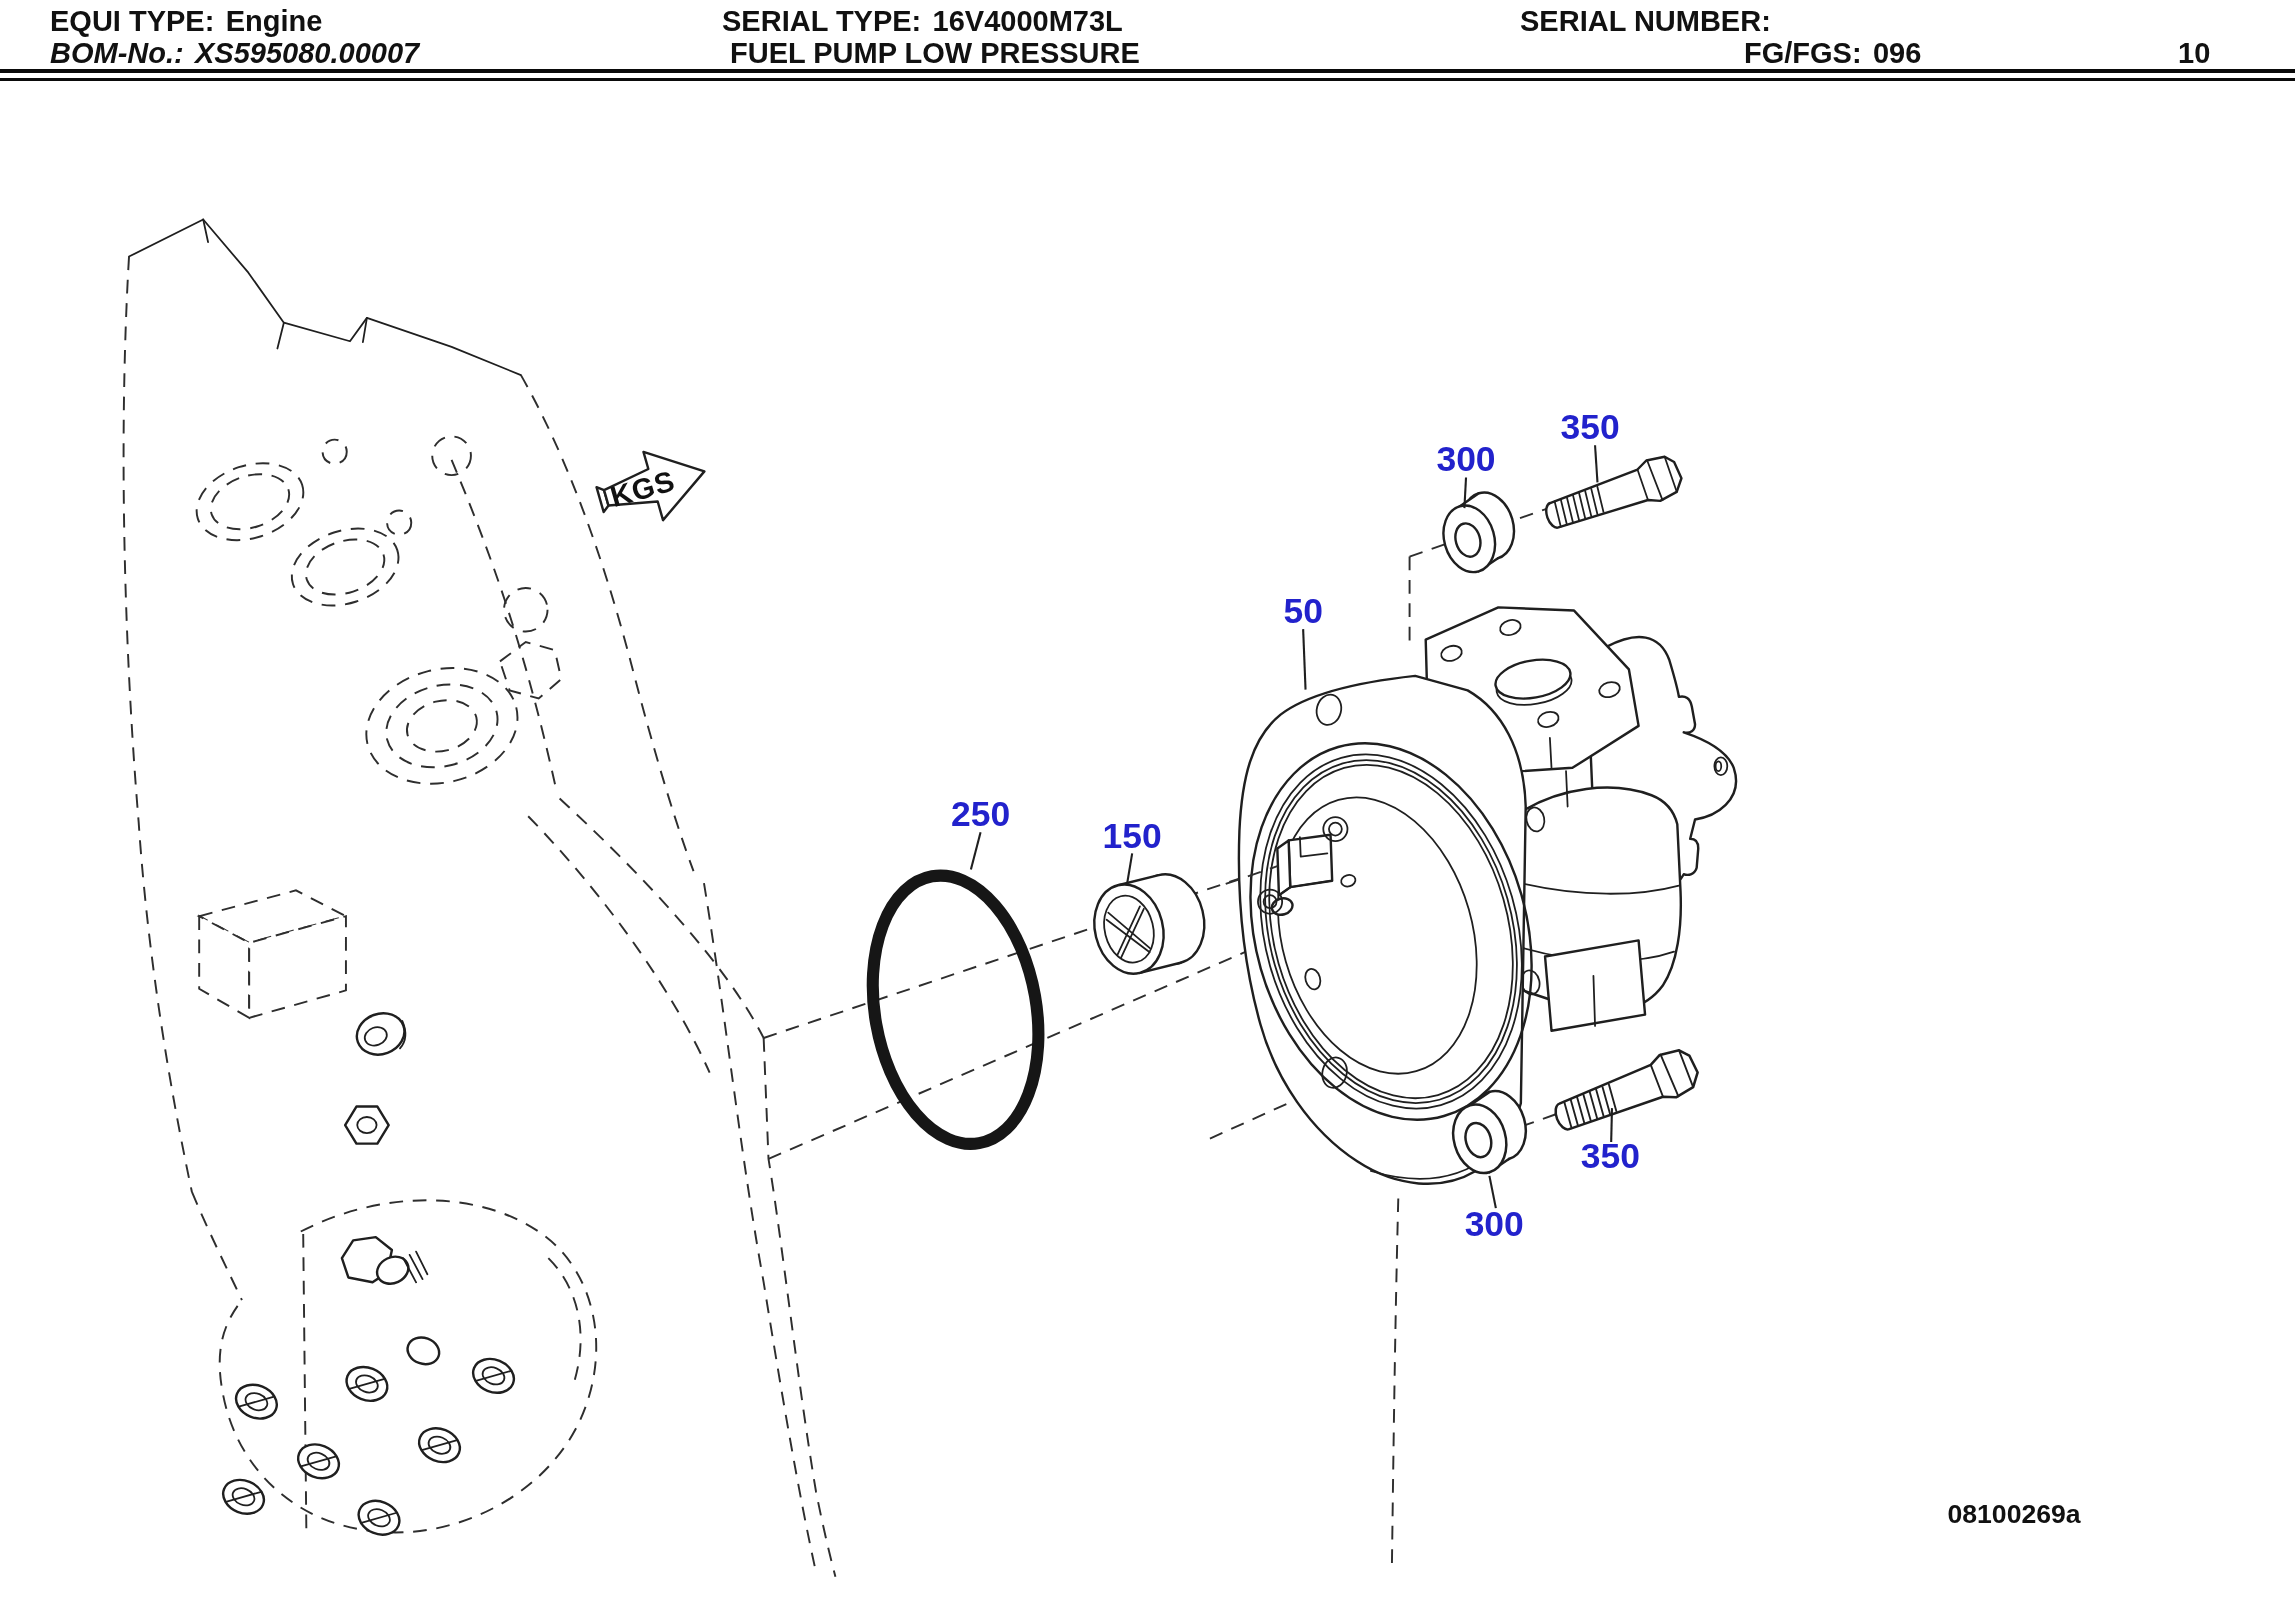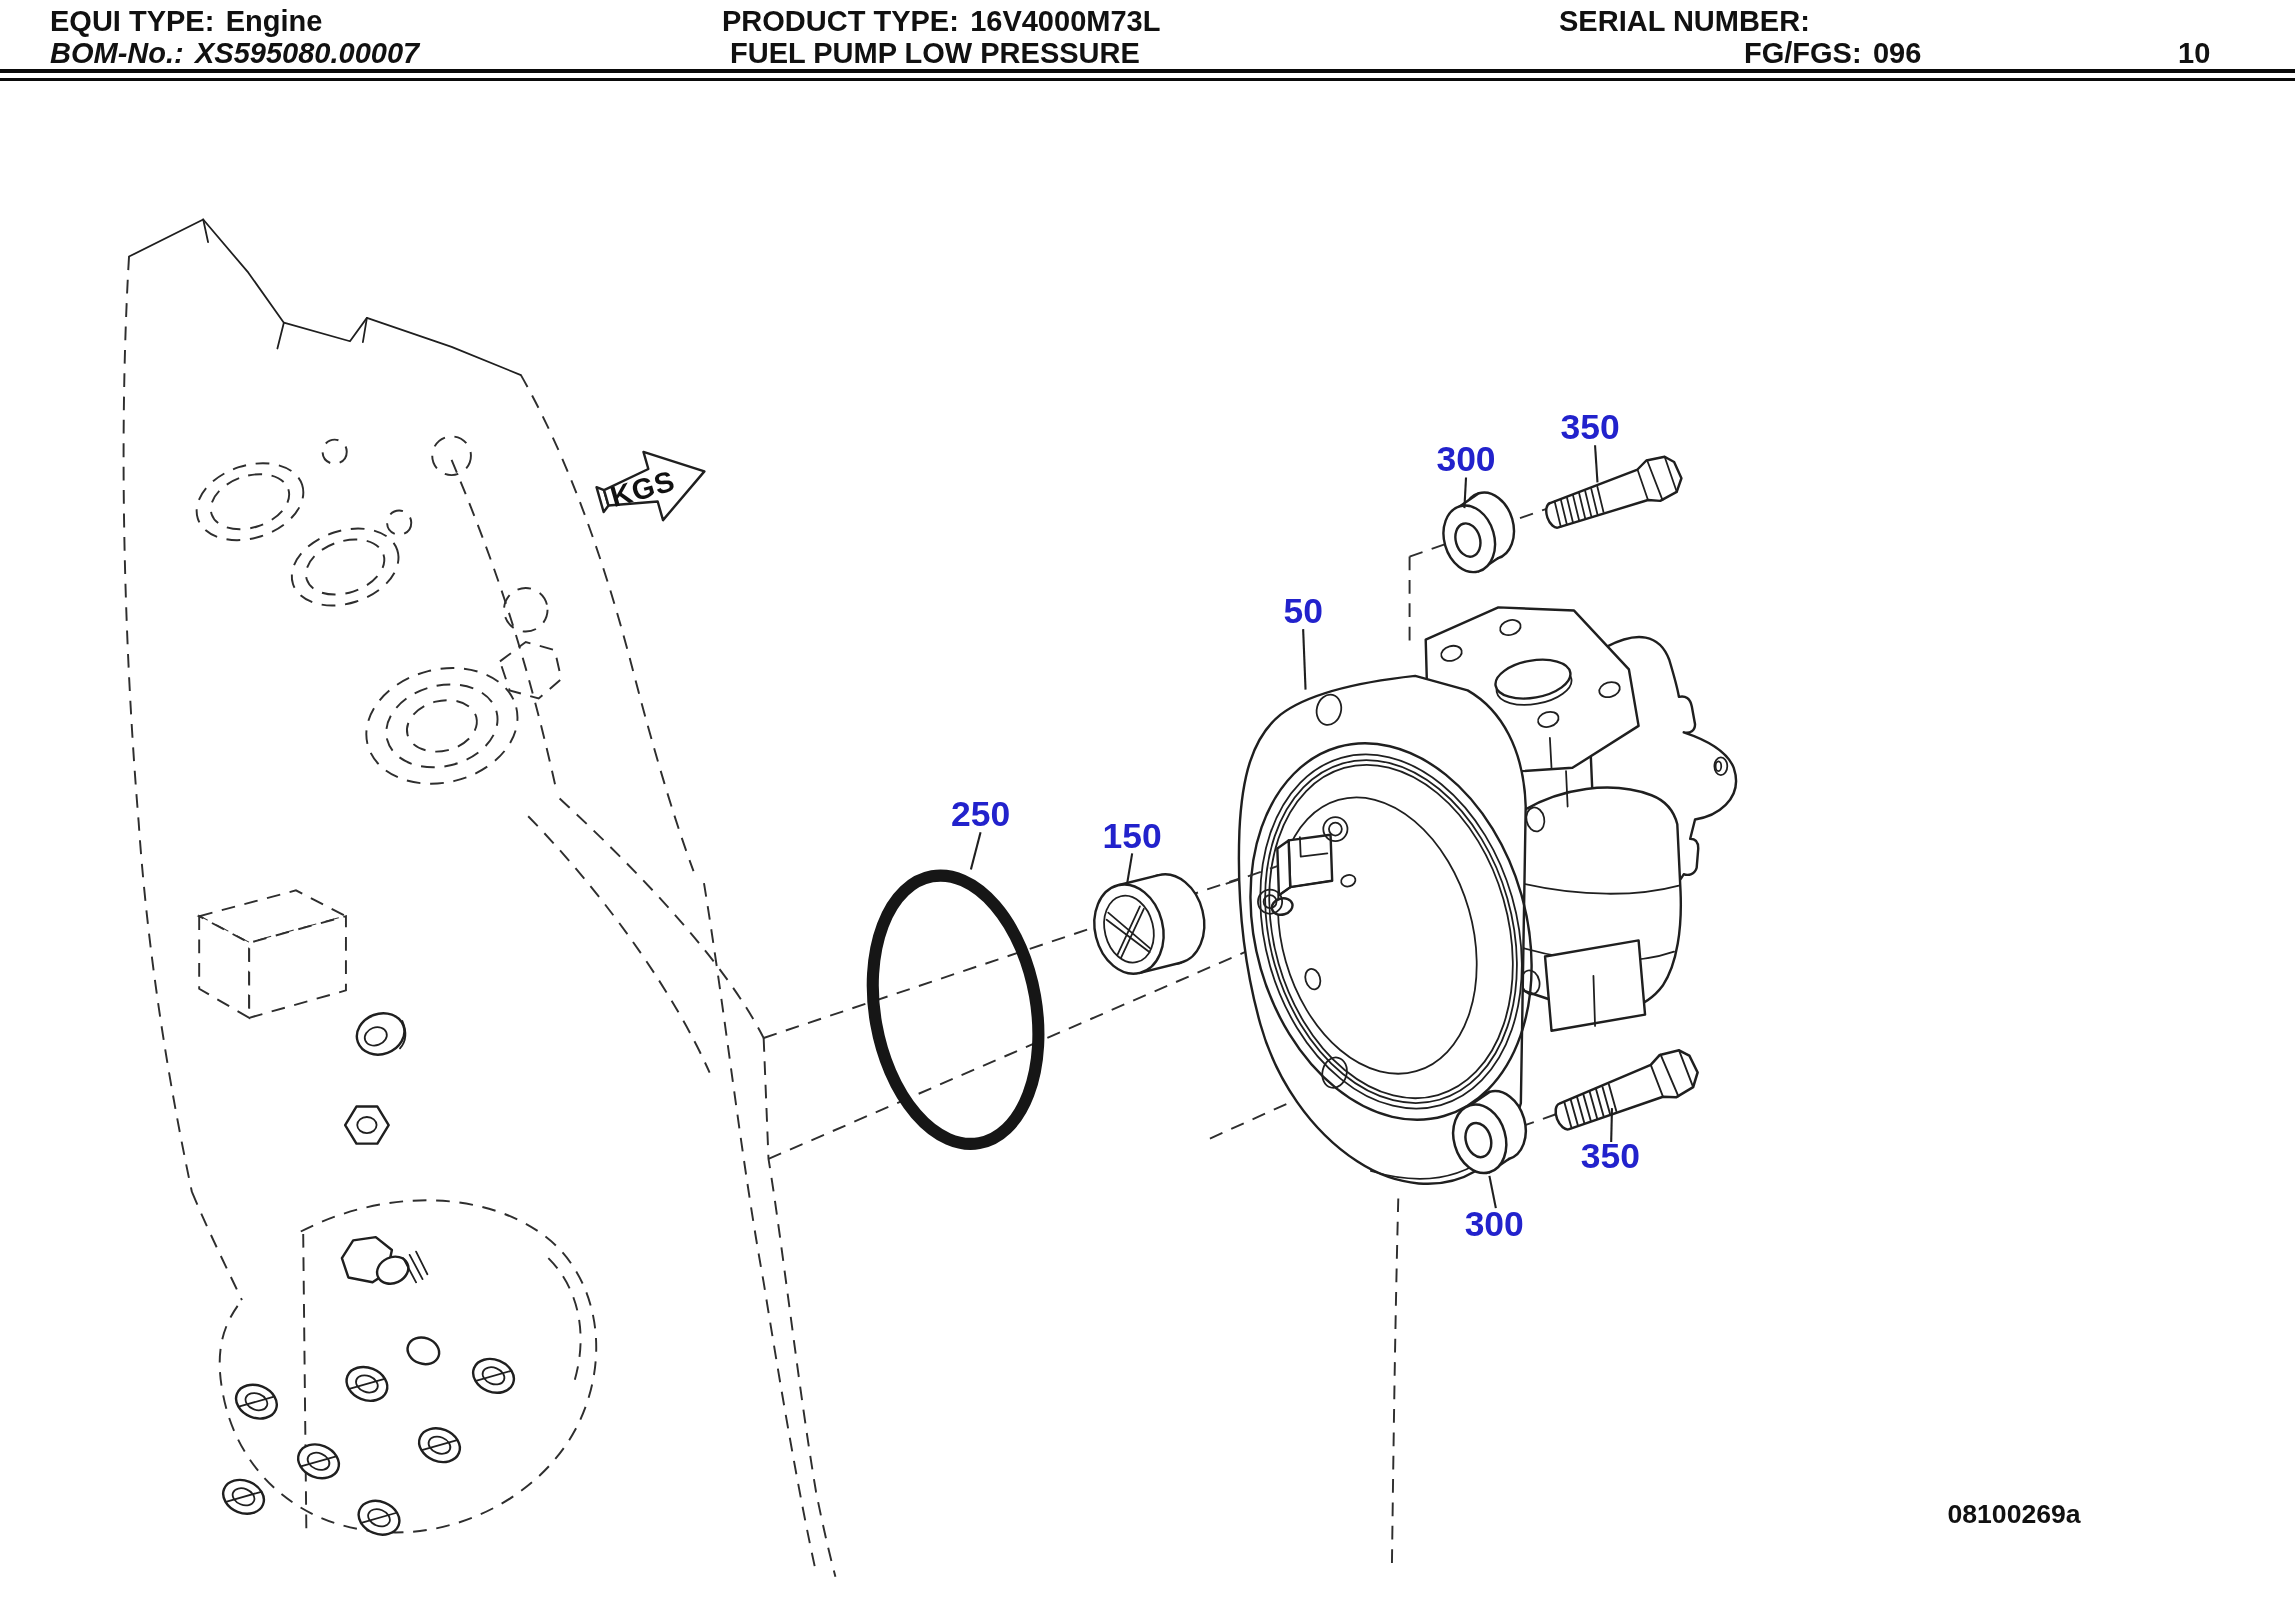--- a/index.html
+++ b/index.html
@@ -24,23 +24,23 @@
 </style>
 </head>
 <body>
 
 <div id="page">
 
   <div class="hdr-item" style="left:50px;top:4.8px;">
     <span class="lbl">EQUI TYPE:</span><span>Engine</span>
   </div>
   <div class="hdr-item" style="left:722px;top:4.8px;">
-    <span class="lbl">PRODUCT TYPE:</span><span>16V4000M73L</span>
-  </div>
-  <div class="hdr-item" style="left:1559px;top:4.8px;">
+    <span class="lbl">SERIAL TYPE:</span><span>16V4000M73L</span>
+  </div>
+  <div class="hdr-item" style="left:1520px;top:4.8px;">
     <span class="lbl">SERIAL NUMBER:</span>
   </div>
   <div class="hdr-item" style="left:50px;top:37px;font-style:italic;">
     <span class="lbl">BOM-No.:</span><span>XS595080.00007</span>
   </div>
   <div class="hdr-item" style="left:730px;top:37px;text-align:right;">
     <span>FUEL PUMP LOW PRESSURE</span>
   </div>
   <div class="hdr-item" style="left:1744px;top:37px;">
     <span class="lbl">FG/FGS:</span><span>096</span>

